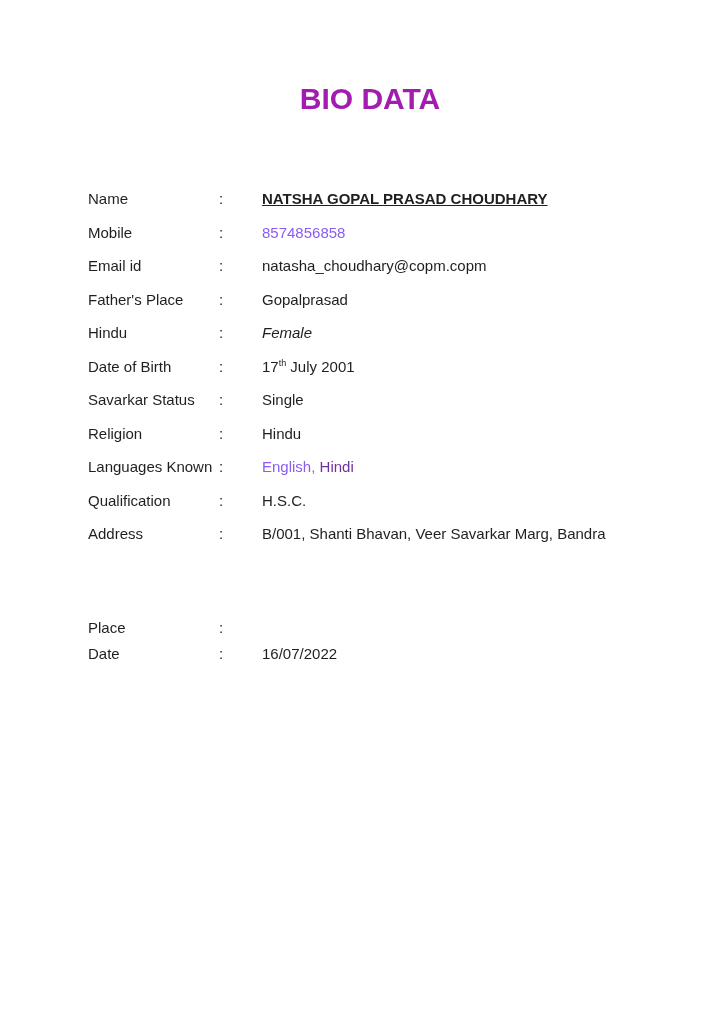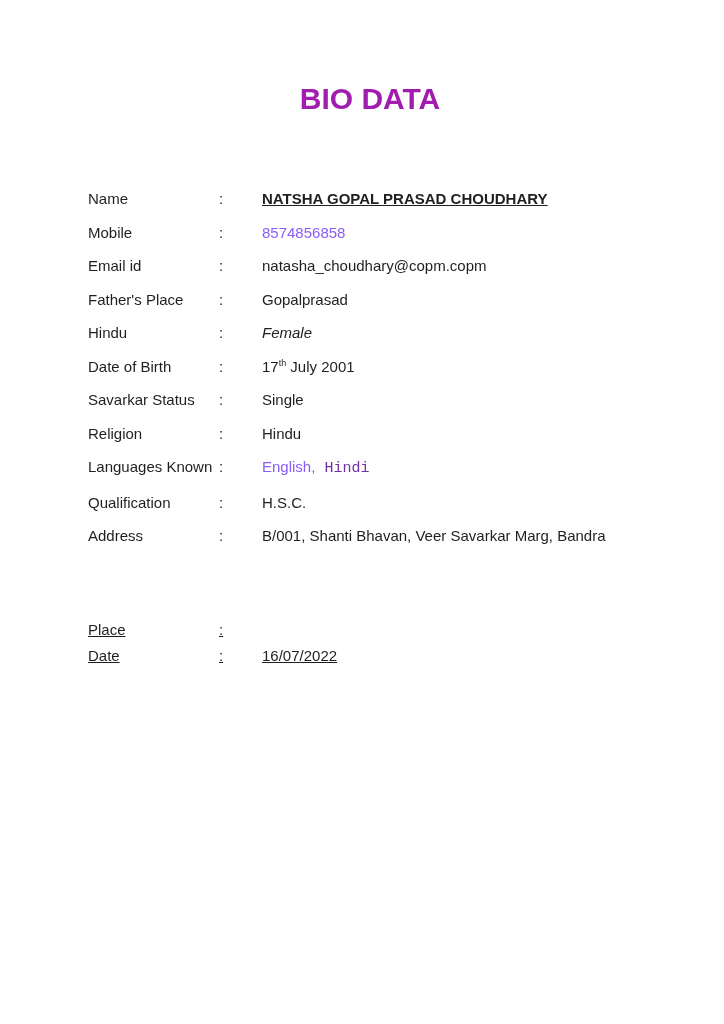--- a/index.html
+++ b/index.html
@@ -42,29 +42,28 @@
     flex-shrink: 0;
   }
   .row .value {
     flex: 1;
   }
   .value-name {
     font-weight: 700;
     text-decoration: underline;
   }
   .red { color: #8b5cf6; }
-  .purple { color: #7030a0; font-family: Liberation Mono, monospace; }
+  .purple { color: #7030a0; }
   .italic { font-style: italic; }
   sup {
     font-size: 9px;
     line-height: 0;
   }
   .footer-rows {
     margin: 76px 88px 8px 88px;
-    text-decoration: underline;
   }
   .footer-rows .row {
     margin-bottom: 8px;
   }
   .signature-line {
     margin: 3px 88px 0 88px;
     padding-right: 6px;
     text-align: right;
     line-height: 18px;
   }

